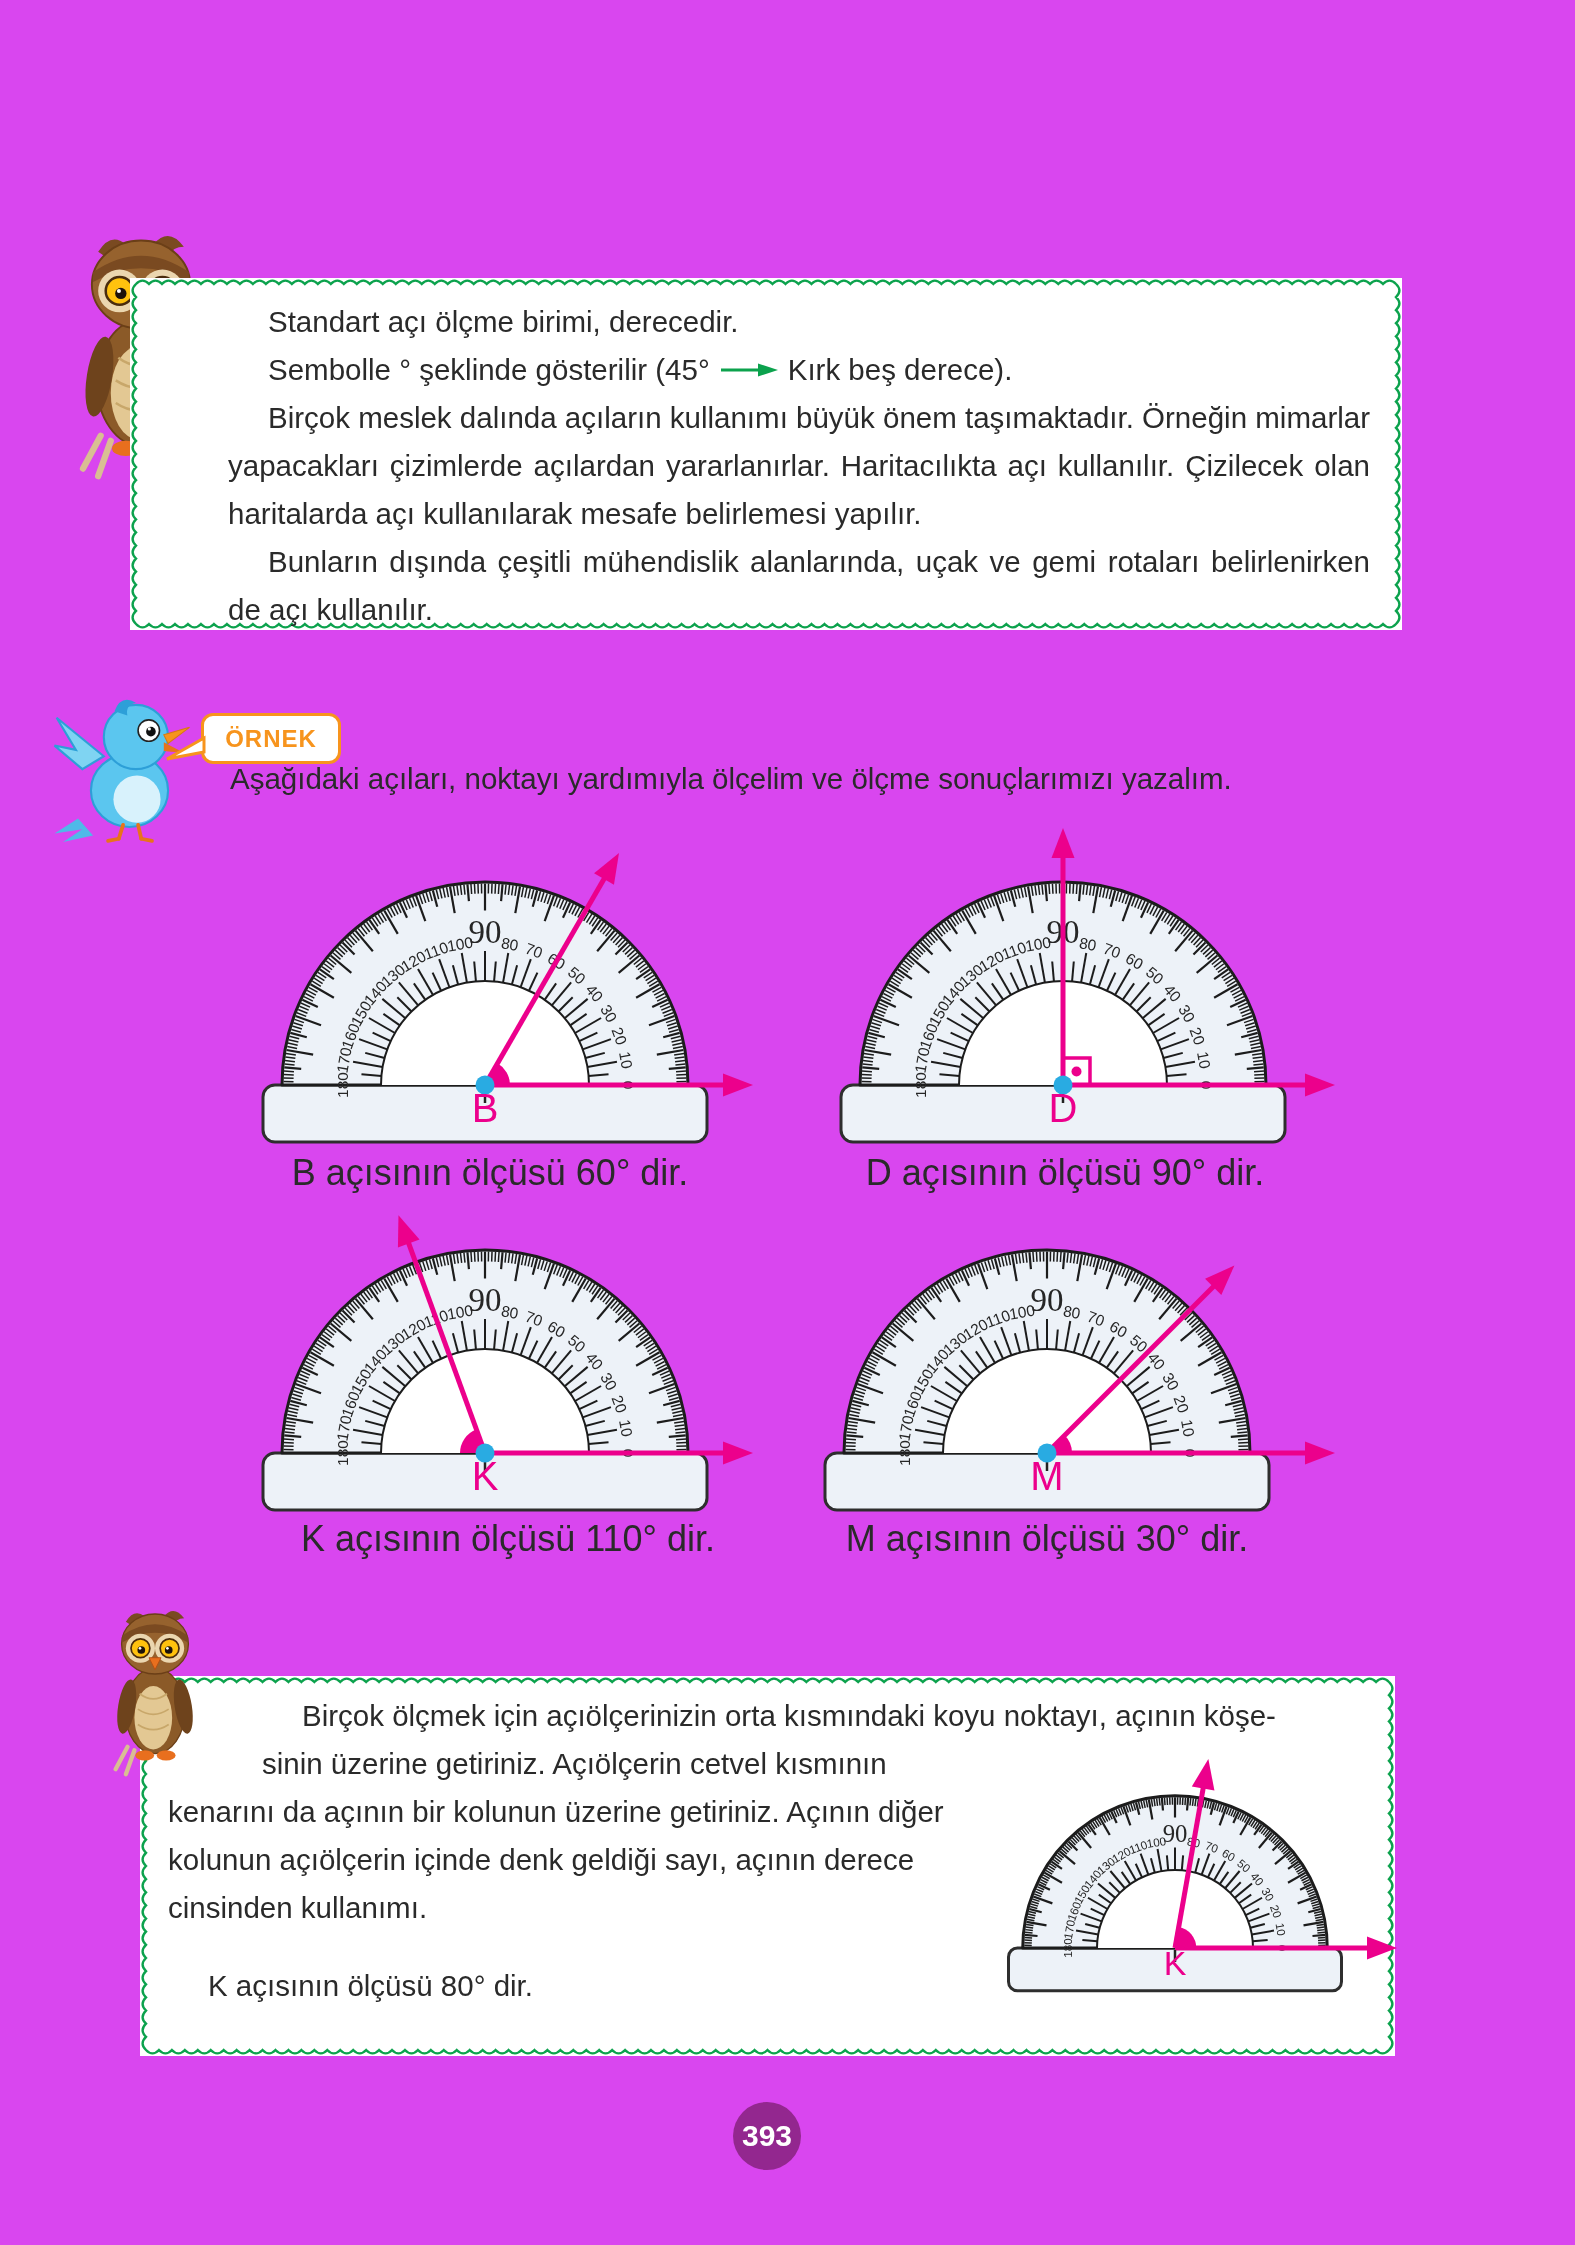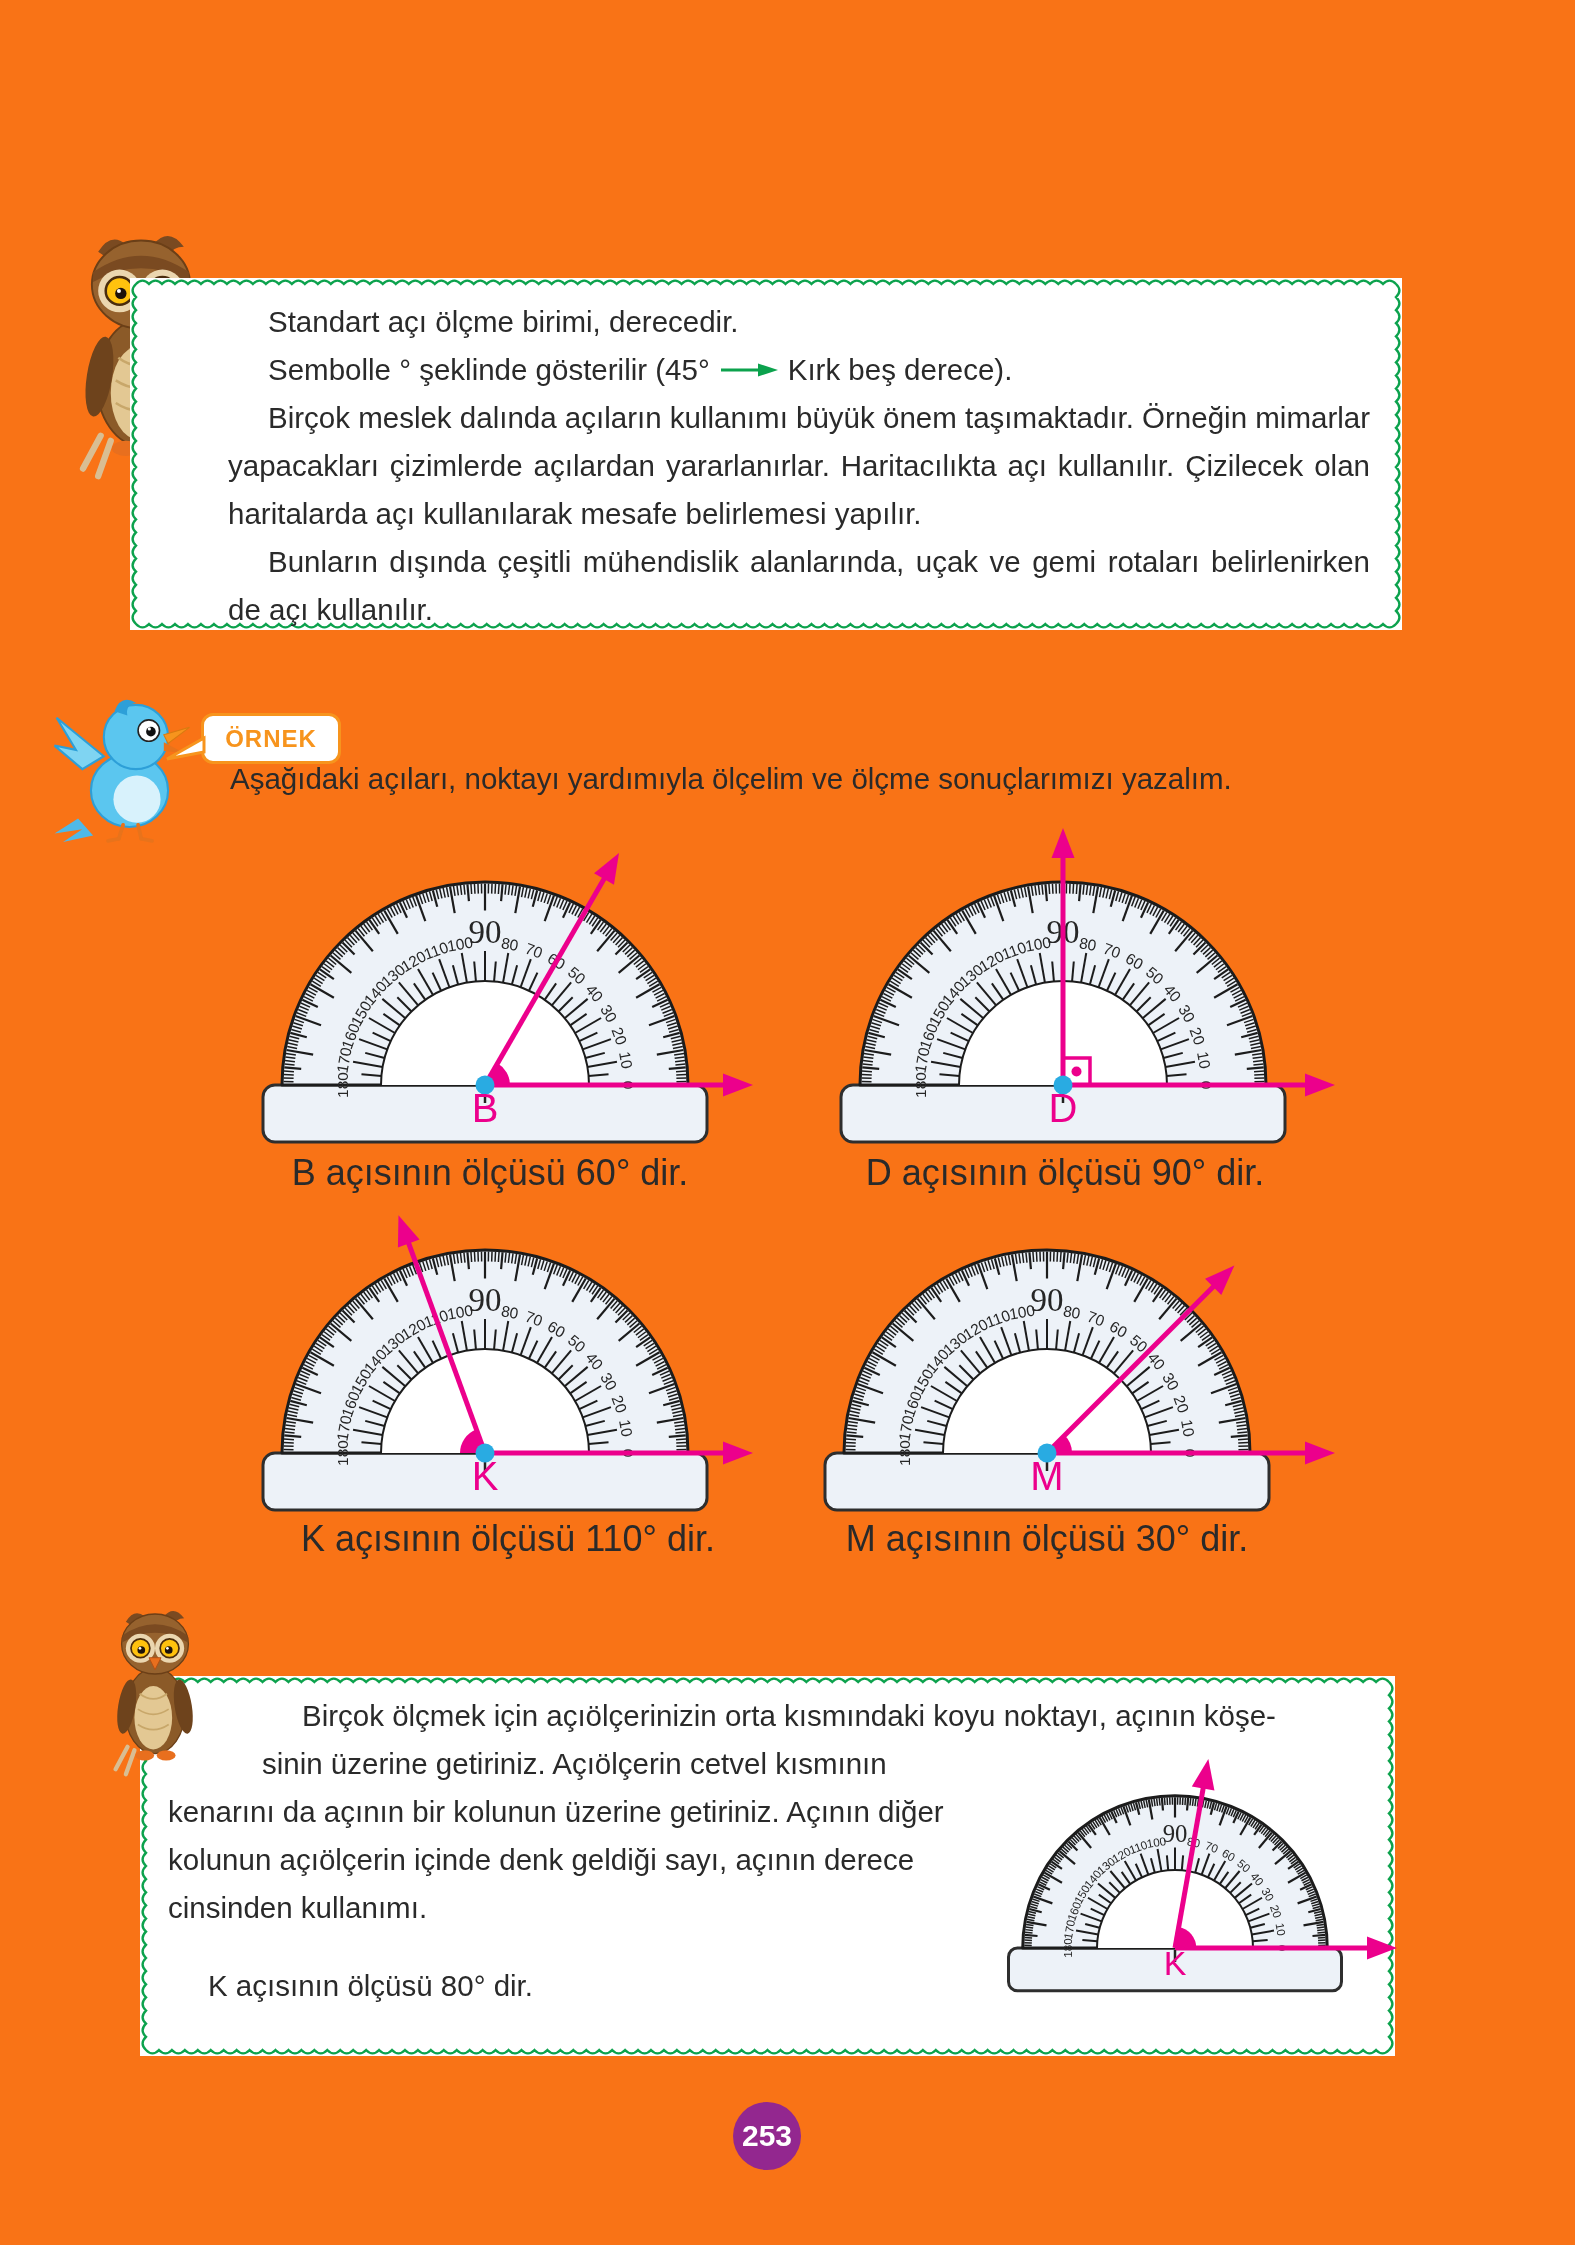--- a/index.html
+++ b/index.html
@@ -1,17 +1,17 @@
 <!DOCTYPE html>
 <html><head>
 <meta charset="utf-8">
 <style>
   html,body{margin:0;padding:0;background:#ffffff;}
   .page{
-    position:relative;width:1575px;height:2245px;background:#f97316;
+    position:relative;width:1575px;height:2245px;background:#d946ef;
     font-family:"Liberation Sans", sans-serif;color:#2a2a2a;overflow:hidden;
   }
   .abs{position:absolute;}
   svg{display:block;overflow:visible;}
   
   .info-box{position:absolute;background:#fff;}
   .wavy-svg{position:absolute;left:0;top:0;pointer-events:none;}
   .box-content{position:relative;font-size:29.5px;line-height:48px;color:#2a2a2a;}
   .box-content p{margin:0;}
   .indent{text-indent:40px;}
@@ -1379,16 +1379,16 @@
             <line x1="208" y1="210" x2="208" y2="222" stroke="#222" stroke-width="2.5"></line>
             <text x="208" y="235" text-anchor="middle" font-size="34" fill="#EC008C" font-family="&quot;Liberation Sans&quot;, sans-serif">K</text>
           </svg>
       </div>
       <p>sinin üzerine getiriniz. Açıölçerin cetvel kısmının kenarını da açının bir kolunun üzerine getiriniz. Açının diğer kolunun açıölçerin içinde denk geldiği sayı, açının derece cinsinden kullanımı.</p>
       <p class="indent result-line">K açısının ölçüsü 80° dir.</p>
     </div>
   </div>
 
   <div class="page-badge" style="left: 733px; top: 2102px; background: rgb(147, 39, 143);">
-    <span>253</span>
+    <span>393</span>
   </div>
 
 </div>
 
 </body></html>

